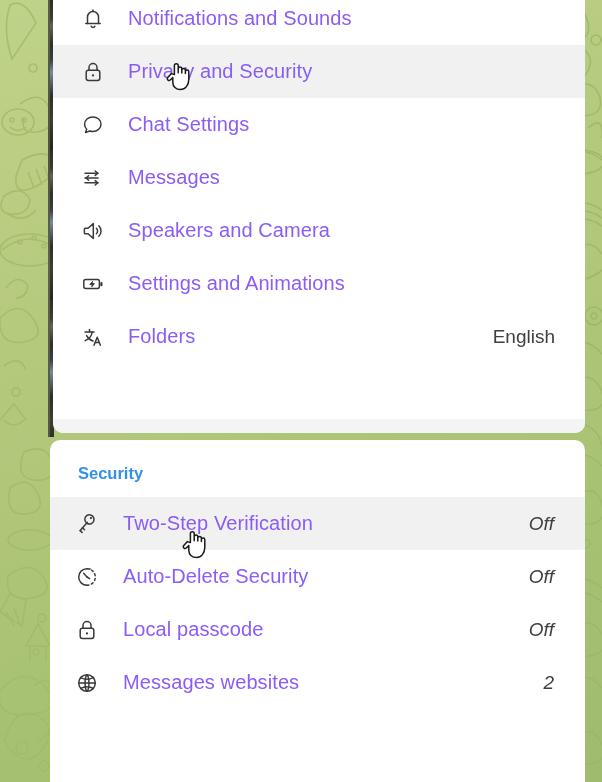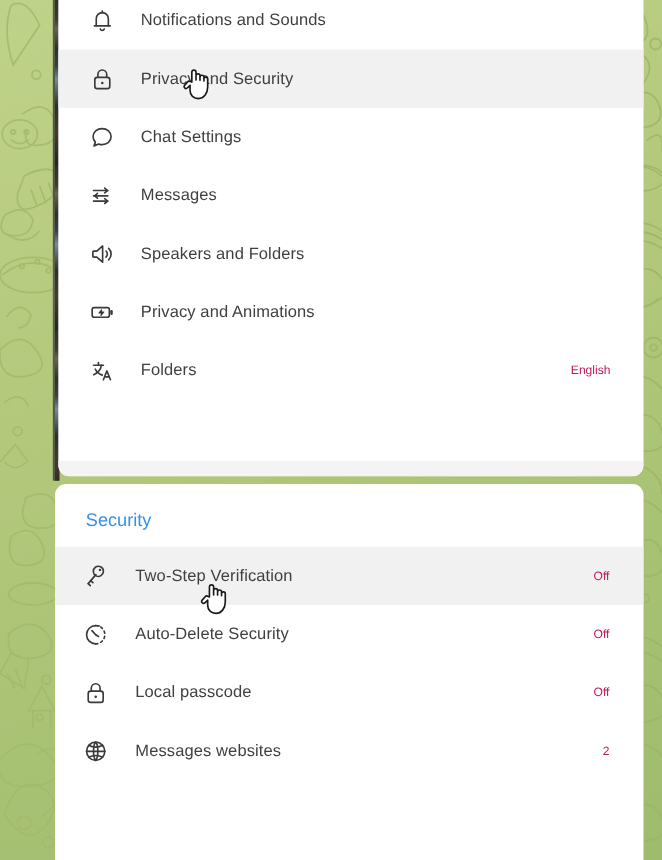--- a/index.html
+++ b/index.html
@@ -100,44 +100,44 @@
     flex: 0 0 34px;
     display: flex;
     align-items: center;
     justify-content: flex-start;
     color: #3a3a3c;
   }
   .row-icon svg { display: block; }
 
   .row-label {
     flex: 1 1 auto;
-    font-size: 15px;
-    color: #404040;
+    font-size: 20px;
+    color: #8b5cf6;
     letter-spacing: .1px;
     padding-left: 13px;
     white-space: nowrap;
   }
 
   .row-value {
     flex: 0 0 auto;
-    font-size: 11px;
-    color: #be185d;
+    font-size: 19px;
+    color: #404040;
     padding-right: 10px;
     white-space: nowrap;
   }
 
   
   #panel-security .row { padding-left: 25px; padding-right: 23px; }
   #panel-security .row-label { padding-left: 14px; }
-  #panel-security .row-value { padding-right: 8px; }
+  #panel-security .row-value { padding-right: 8px; font-style: italic; }
 
   .section-title {
     font-size: 16.5px;
     color: #3390ec;
-    font-weight: 400;
+    font-weight: 700;
     padding: 24px 0 14px 28px;
   }
 
   
   .cursor {
     position: absolute;
     width: 26px;
     height: 34px;
     pointer-events: none;
   }
@@ -275,33 +275,33 @@
   </div>
 
   <div class="row">
     <span class="row-icon">
       <svg width="24" height="24" viewBox="0 0 24 24" fill="none" stroke="currentColor" stroke-width="1.5" stroke-linecap="round" stroke-linejoin="round">
         <path d="M12.3 4.6 L7 9.3 H4.2 a.8 .8 0 0 0 -.8 .8 v3.8 a.8 .8 0 0 0 .8 .8 H7 l5.3 4.7 z"></path>
         <path d="M15.4 9.2 a3.9 3.9 0 0 1 0 5.6"></path>
         <path d="M17.8 6.8 a7.2 7.2 0 0 1 0 10.4"></path>
       </svg>
     </span>
-    <span class="row-label">Speakers and Folders</span>
+    <span class="row-label">Speakers and Camera</span>
     <span class="row-value"></span>
   </div>
 
   <div class="row">
     <span class="row-icon">
       <svg width="24" height="24" viewBox="0 0 24 24" fill="none" stroke="currentColor" stroke-width="1.5" stroke-linecap="round" stroke-linejoin="round">
         <rect x="2.8" y="7.6" width="15.6" height="8.8" rx="1.8"></rect>
         <path d="M20.4 11 v2.2" stroke-width="2.2"></path>
         <path d="M11.4 9.6 L8.9 12.6 h2.4 l-.5 2.2 2.6 -3.2 h-2.4 z" fill="currentColor" stroke-width="1"></path>
       </svg>
     </span>
-    <span class="row-label">Privacy and Animations</span>
+    <span class="row-label">Settings and Animations</span>
     <span class="row-value"></span>
   </div>
 
   <div class="row">
     <span class="row-icon">
       <svg width="24" height="24" viewBox="0 0 24 24" fill="none" stroke="currentColor" stroke-width="1.5" stroke-linecap="round" stroke-linejoin="round">
         <path d="M4 7 h9"></path>
         <path d="M8.5 4.6 V7"></path>
         <path d="M11.2 7 q-.8 6 -7 8.6"></path>
         <path d="M5.6 10.6 q2.2 4.2 6.4 5.4"></path>

